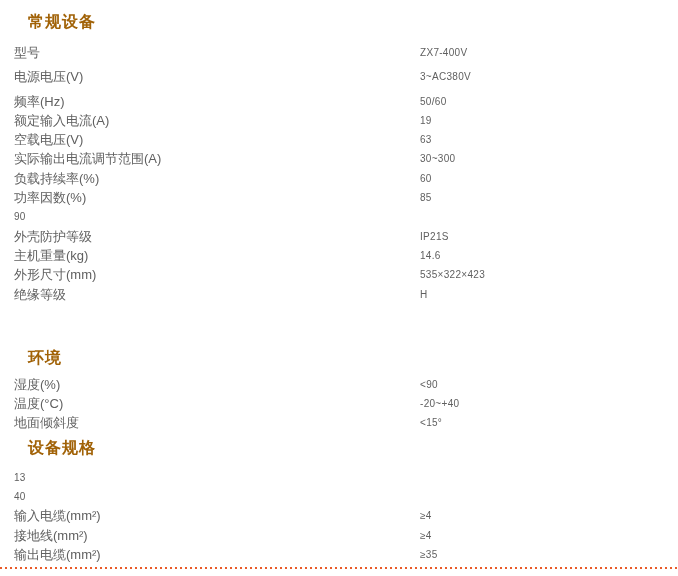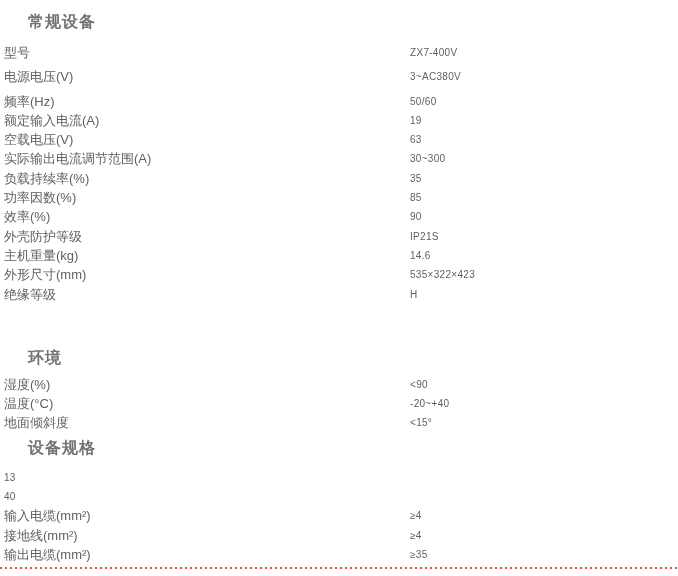--- a/index.html
+++ b/index.html
@@ -9,29 +9,29 @@
     font-family: "Liberation Sans", "DejaVu Sans", sans-serif;
     color: #606060;
     position: relative;
     overflow: hidden;
   }
   .content { padding-top: 13px; }
   .section-title {
     font-size: 16px;
     line-height: 17px;
     font-weight: bold;
-    color: #737373;
+    color: #a16207;
     margin: 0 0 13px 28px;
     letter-spacing: 1px;
   }
   .spec-rows { }
   .spec-row {
     display: flex;
     line-height: 19.3px;
-    padding-left: 4px;
+    padding-left: 14px;
   }
   .spec-label {
     width: 406px;
     font-size: 13px;
     flex: 0 0 406px;
   }
   .spec-value {
     font-size: 10px;
     letter-spacing: 0.3px;
   }
@@ -78,28 +78,27 @@
       <div class="spec-row">
         <span class="spec-label">空载电压(V)</span>
         <span class="spec-value">63</span>
       </div>
       <div class="spec-row">
         <span class="spec-label">实际输出电流调节范围(A)</span>
         <span class="spec-value">30~300</span>
       </div>
       <div class="spec-row">
         <span class="spec-label">负载持续率(%)</span>
-        <span class="spec-value">35</span>
+        <span class="spec-value">60</span>
       </div>
       <div class="spec-row">
         <span class="spec-label">功率因数(%)</span>
         <span class="spec-value">85</span>
       </div>
       <div class="spec-row">
-        <span class="spec-label">效率(%)</span>
         <span class="spec-value">90</span>
       </div>
       <div class="spec-row">
         <span class="spec-label">外壳防护等级</span>
         <span class="spec-value">IP21S</span>
       </div>
       <div class="spec-row">
         <span class="spec-label">主机重量(kg)</span>
         <span class="spec-value">14.6</span>
       </div>

